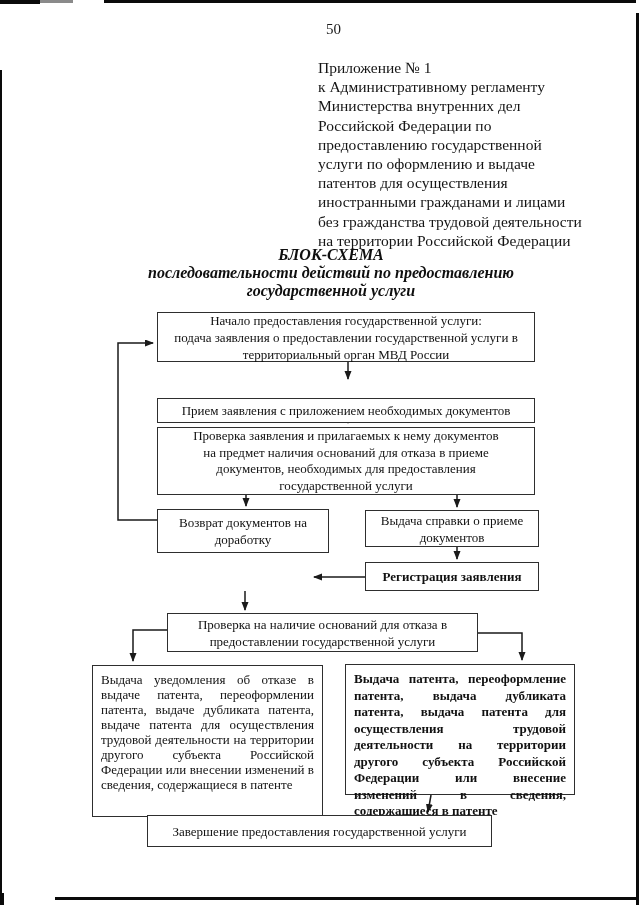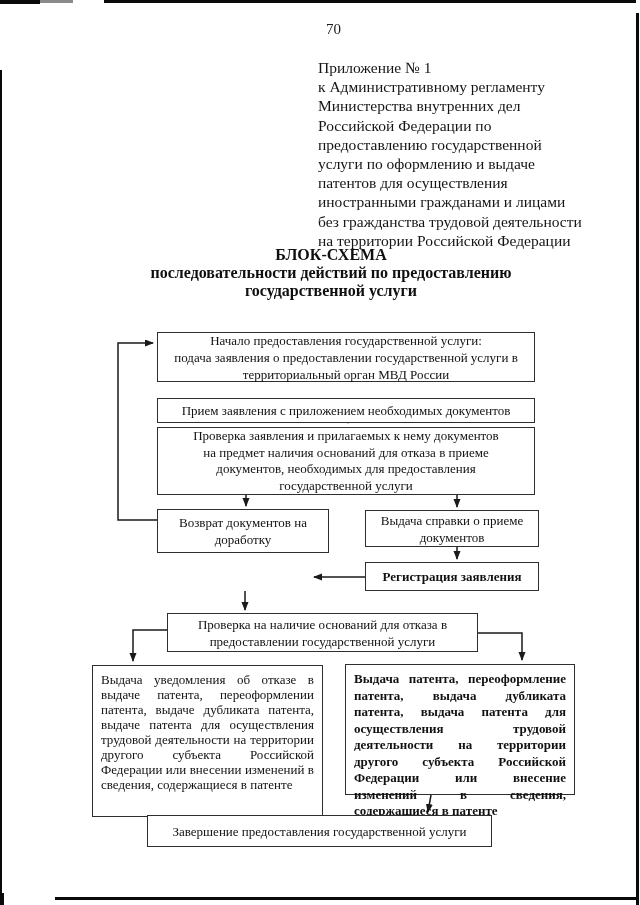--- a/index.html
+++ b/index.html
@@ -24,38 +24,38 @@
   .appendix{
     position:absolute;left:318px;top:58px;width:290px;
     font-size:15.5px;line-height:19.2px;
     white-space:pre-line;color:#151515;
   }
   
   .diagram-title{
     position:absolute;left:60px;top:246px;width:542px;
     text-align:center;font-weight:bold;
     font-size:16px;line-height:18px;
-    white-space:pre-line;color:#0f0f0f;
+    white-space:pre-line;color:#0f0f0f;font-style:italic;
   }
   
   .box{
     position:absolute;box-sizing:border-box;
     border:1.5px solid #2e2e2e;background:#fff;
     display:flex;flex-direction:column;
     align-items:center;justify-content:center;
     text-align:center;white-space:pre-line;
     font-size:13px;line-height:17px;color:#111;
     padding:1px 4px;
   }
   .box.justified{
     display:block;white-space:normal;
     text-align:justify;text-align-last:left;
     padding:6px 8px;line-height:15px;
   }
-  #box-start       {left:157px;top:312px;width:378px;height:50px;margin-top:20px;}
+  #box-start       {left:157px;top:312px;width:378px;height:50px;}
   #box-accept      {left:157px;top:398px;width:378px;height:25px;}
   #box-check-docs  {left:157px;top:427px;width:378px;height:68px;line-height:16.5px;}
   #box-return-docs {left:157px;top:509px;width:172px;height:44px;}
   #box-issue-receipt{left:365px;top:510px;width:174px;height:37px;}
   #box-review      {left:138px;top:561px;width:172px;height:30px;}
   #box-registration{left:365px;top:562px;width:174px;height:29px;font-weight:bold;}
   #box-check-grounds{left:167px;top:613px;width:311px;height:39px;}
   #box-refusal     {left:92px;top:665px;width:231px;height:152px;}
   #box-patent      {left:345px;top:664px;width:230px;height:131px;line-height:16.5px;font-weight:bold;}
   #box-completion  {left:147px;top:815px;width:345px;height:32px;}
@@ -67,21 +67,21 @@
 <div class="page">
 
   <div class="scan" style="left:0;top:0;width:40px;height:4px;"></div>
   <div class="scan gray" style="left:40px;top:0;width:33px;height:3px;"></div>
   <div class="scan" style="left:104px;top:0;width:532px;height:2.5px;"></div>
   <div class="scan" style="left:636px;top:13px;width:2.5px;height:892px;"></div>
   <div class="scan" style="left:0;top:70px;width:1.5px;height:835px;"></div>
   <div class="scan" style="left:55px;top:897px;width:583px;height:2.5px;"></div>
   <div class="scan" style="left:0;top:893px;width:4px;height:12px;"></div>
 
-  <div class="page-number">70</div>
+  <div class="page-number">50</div>
 
   <div class="appendix">Приложение № 1
 к Административному регламенту
 Министерства внутренних дел
 Российской Федерации по
 предоставлению государственной
 услуги по оформлению и выдаче
 патентов для осуществления
 иностранными гражданами и лицами
 без гражданства трудовой деятельности

